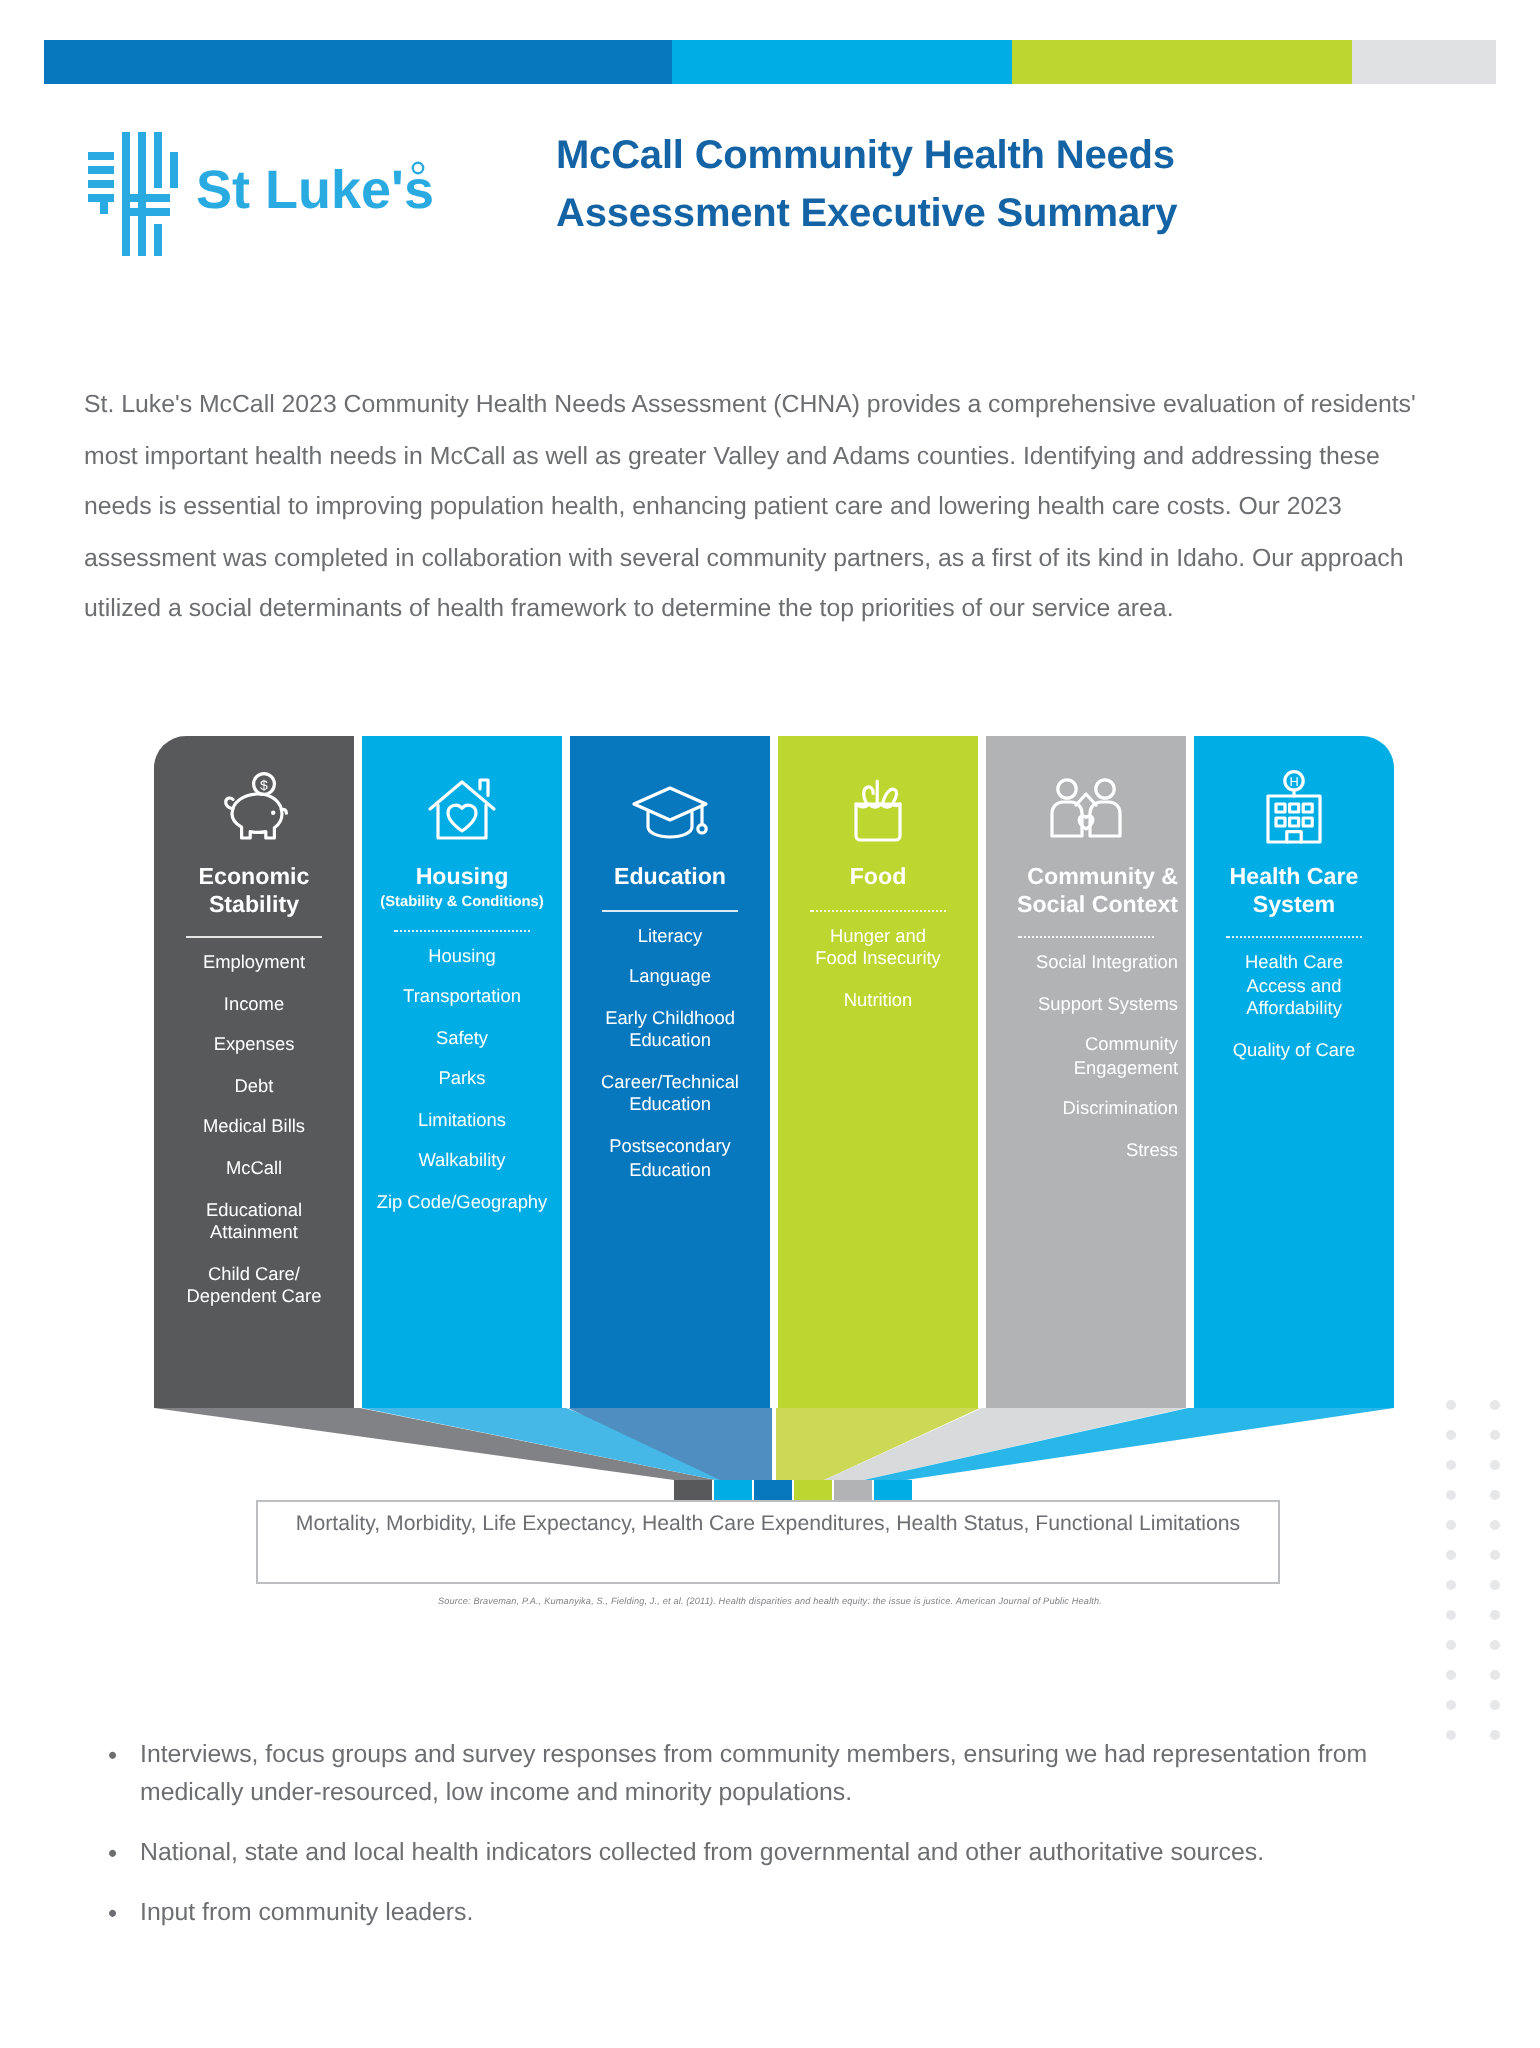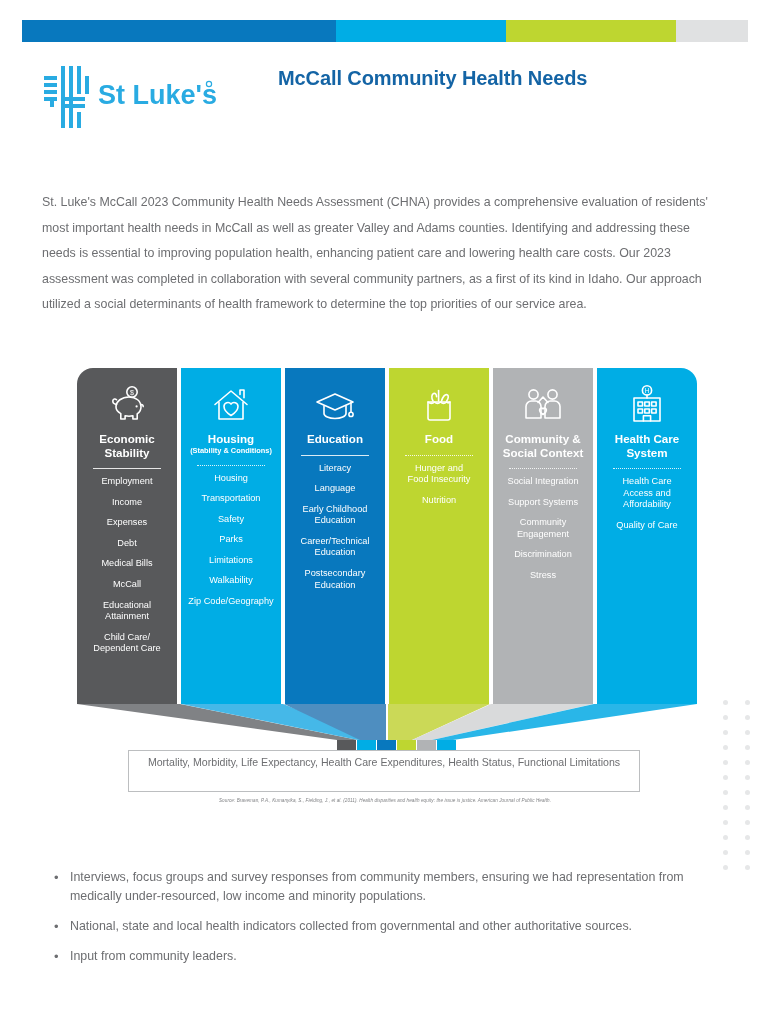--- a/index.html
+++ b/index.html
@@ -129,20 +129,21 @@
         <rect x="8" y="33" width="4" height="10"></rect>
       </g>
       <g fill="#29abe2" font-family="Liberation Sans, sans-serif" font-size="27" font-weight="bold">
         <text x="56" y="40">St Luke's</text>
       </g>
       <circle cx="167" cy="20" r="2.6" fill="none" stroke="#29abe2" stroke-width="1.2"></circle>
     </svg>
   </div>
   <div class="doc-title">
     <div>McCall Community Health Needs</div>
+    <div>Assessment Executive Summary</div>
   </div>
 </div>
 
 <div class="intro">St. Luke's McCall 2023 Community Health Needs Assessment (CHNA) provides a comprehensive evaluation of residents' most important health needs in McCall as well as greater Valley and Adams counties. Identifying and addressing these needs is essential to improving population health, enhancing patient care and lowering health care costs. Our 2023 assessment was completed in collaboration with several community partners, as a first of its kind in Idaho. Our approach utilized a social determinants of health framework to determine the top priorities of our service area.</div>
 
 <div class="diagram">
 
   <div class="cols" id="cols">
       <div class="col first grey" style="background: rgb(88, 89, 91);">
         <div class="col-icon">
@@ -226,21 +227,21 @@
       </g>
           </svg>
         </div>
         <div class="col-title"><span>Food</span></div>
         <div class="col-rule"></div>
         <ul class="col-list">
           <li>Hunger and<br>Food Insecurity</li>
           <li>Nutrition</li>
         </ul>
       </div>
-      <div class="col" style="background: rgb(177, 179, 181);">
+      <div class="col" style="background: rgb(177, 179, 181); text-align: right;">
         <div class="col-icon">
           <svg width="44" height="40" viewBox="0 0 44 40">
             <g fill="none" stroke="#ffffff" stroke-width="1.6" stroke-linecap="round" stroke-linejoin="round">
         <circle cx="12.5" cy="9.5" r="4.6"></circle>
               <circle cx="31.5" cy="9.5" r="4.6"></circle>
         <path d="M5 33V21.5A5.5 5.5 0 0 1 10.5 16h4A5.5 5.5 0 0 1 20 21.5V33z"></path>
         <path d="M24 33V21.5A5.5 5.5 0 0 1 29.5 16h4A5.5 5.5 0 0 1 39 21.5V33z"></path>
         <path d="M17 17.5 22 12l5 5.5"></path>
         <path d="M22 29.5s-3.4-2.2-3.4-4.5a1.9 1.9 0 0 1 3.4-1.2 1.9 1.9 0 0 1 3.4 1.2c0 2.3-3.4 4.5-3.4 4.5z"></path>
       </g>

